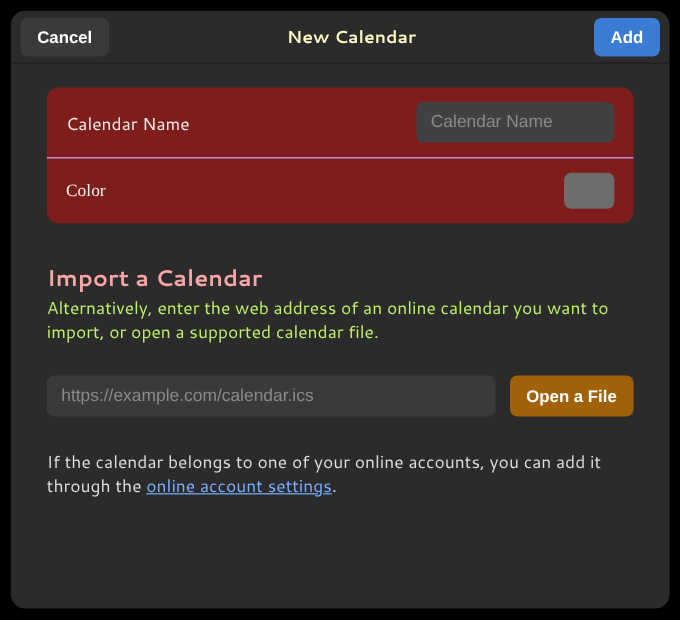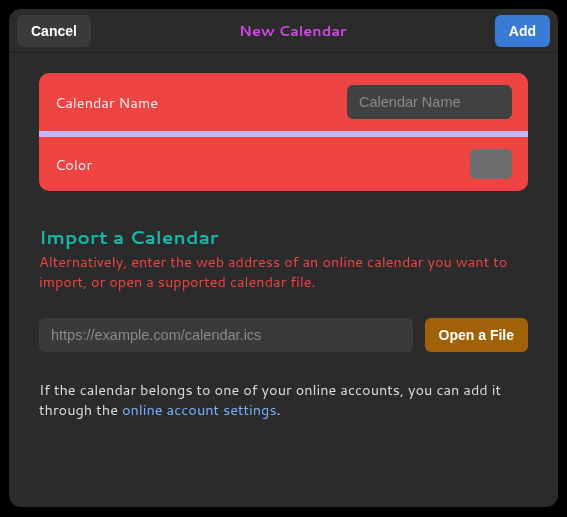--- a/index.html
+++ b/index.html
@@ -6,52 +6,52 @@
   html, body { width: 567px; height: 517px; background: #000; font-family: Cantarell, "Segoe UI", sans-serif; color: #eeeeec; }
   .dialog {
     position: absolute; left: 9px; top: 9px; width: 549px; height: 498px;
     background: #2b2b2b; border-radius: 12px; display: flex; flex-direction: column;
     box-shadow: 0 6px 24px rgba(0,0,0,0.5);
   }
   .header {
     height: 44px; display: flex; align-items: center; justify-content: space-between;
     padding: 0 8px; border-bottom: 1px solid #1f1f1f;
   }
-  .title { font-weight: 700; font-size: 14.5px; color: #d946ef; }
+  .title { font-weight: 700; font-size: 14.5px; color: #fef9c3; }
   .btn {
     height: 32px; padding: 0 14px; border-radius: 6px; font-size: 14px; font-weight: 700;
     border: none; cursor: pointer; color: #fff; background: #3a3a3a;
   }
   .btn.primary { background: #3a7bd5; color: #fff; text-align: center; }
   .body { padding: 20px 30px; flex: 1; overflow: auto; }
   .group {
-    background: #ef4444; border-radius: 10px; overflow: hidden;
+    background: #7f1d1d; border-radius: 10px; overflow: hidden;
   }
   .row {
     display: flex; align-items: center; justify-content: space-between;
     padding: 12px 16px; gap: 12px;
   }
-  .row + .row { border-top: 6px solid #c4b5fd; }
+  .row + .row { border-top: 1px solid #c4b5fd; font-family: Liberation Serif, serif; }
   .row .label { font-size: 14.5px; color: #eee; }
   .text-input {
     height: 34px; padding: 0 12px; border-radius: 6px; border: none;
     background: #414141; color: #eee; font-size: 14.5px; width: 165px;
   }
   .text-input::placeholder { color: #8a8a8a; }
   .swatch {
     width: 42px; height: 30px; border-radius: 6px; background: #6d6d6d;
     border: none; cursor: pointer;
   }
-  .section-heading { font-size: 19px; font-weight: 700; margin-top: 32px; color: #14b8a6; }
-  .section-sub { font-size: 14.5px; color: #ef4444; margin-top: 2px; line-height: 1.35; }
+  .section-heading { font-size: 19px; font-weight: 700; margin-top: 32px; color: #fca5a5; }
+  .section-sub { font-size: 14.5px; color: #bef264; margin-top: 2px; line-height: 1.35; }
   .import-row { display: flex; gap: 12px; margin-top: 27px; align-items: center; }
   .import-row .text-input.url { flex: 1; width: auto; background: #3a3a3a; }
   .btn.open { background: #a16207; font-weight: 700; height: 34px; }
   .note { font-size: 14.5px; color: #ddd; margin-top: 28px; line-height: 1.35; }
-  .note a { color: #78b0ff; cursor: pointer; }
+  .note a { color: #78b0ff; text-decoration: underline; cursor: pointer; }
 </style>
 </head>
 <body>
 
 <div class="dialog">
   <div class="header">
     <button class="btn">Cancel</button>
     <div class="title">New Calendar</div>
     <button class="btn primary">Add</button>
   </div>

